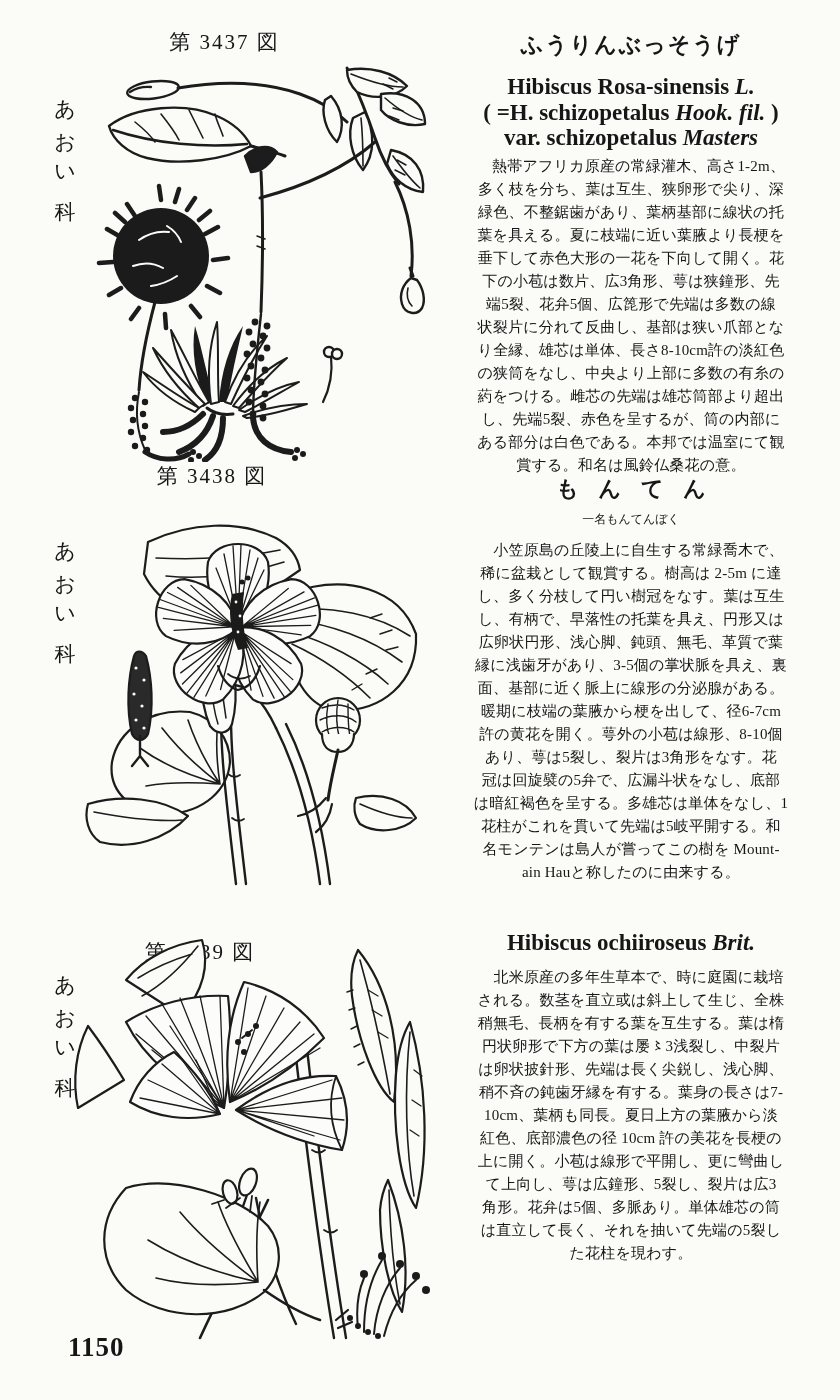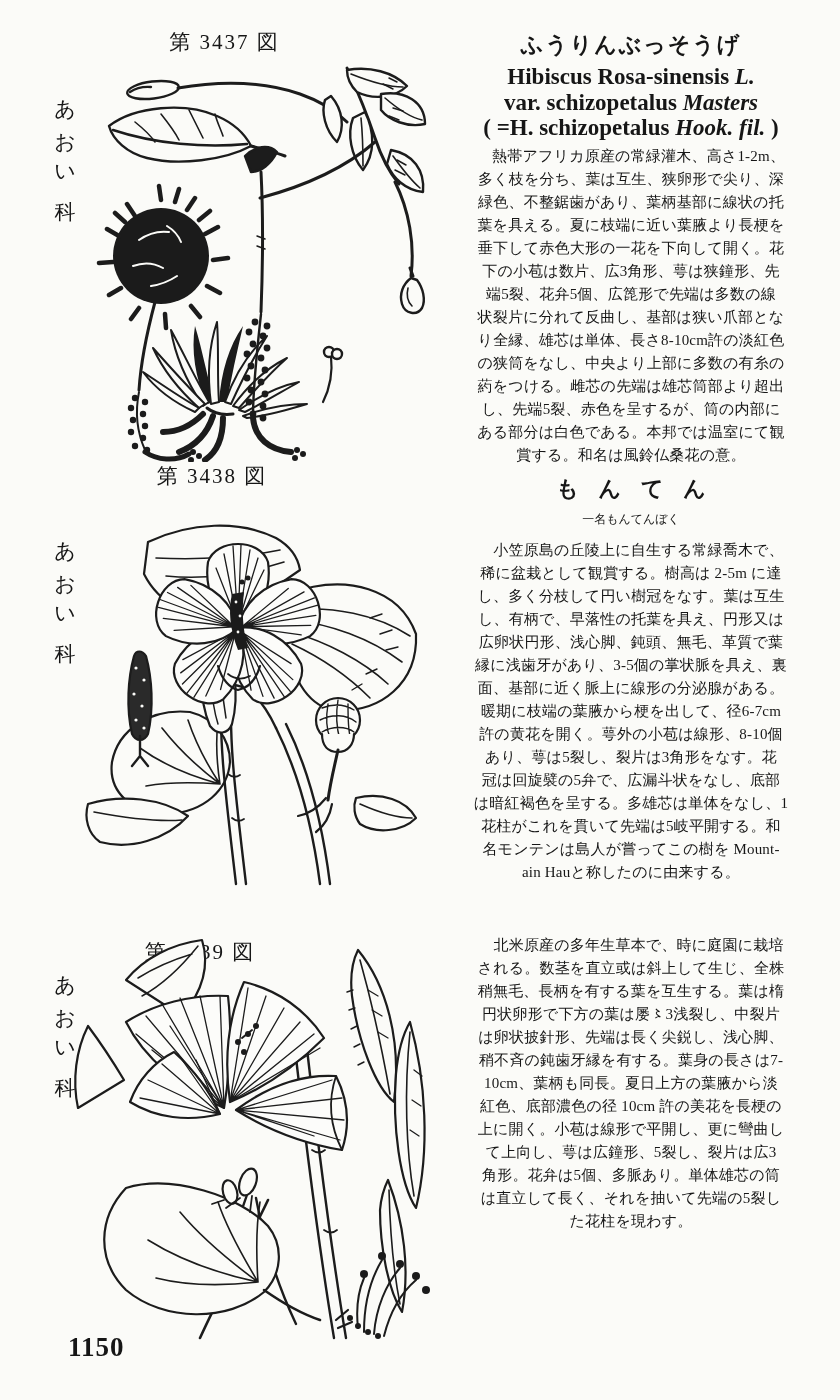--- a/index.html
+++ b/index.html
@@ -23,21 +23,21 @@
     font-size:22px;font-weight:bold;text-align:center;
     letter-spacing:2px;line-height:34px;white-space:nowrap;
   }
   .title.spread{letter-spacing:0.9em;padding-left:0.9em;}
   .alias{font-size:12px;text-align:center;line-height:23px;margin-top:2px;}
   .latin{
     font-size:23px;font-weight:bold;text-align:center;line-height:25.5px;
     white-space:nowrap;
   }
   .latin .it{font-style:italic;}
-  .latin-block{margin-top:2px;}
+  .latin-block{margin-top:12px;}
   .body{
     font-size:15px;line-height:23px;white-space:pre-line;
     letter-spacing:0.2px;margin-top:4px;text-align:center;
   }
   .e2 .body{margin-top:8px;}
   .e3 .body{margin-top:10px;}
   .e3 .latin-block{margin-top:6px;}
   .pagenum{position:absolute;left:68px;top:1332px;font-size:27px;font-weight:bold;letter-spacing:1px;}
 </style>
 </head>
@@ -164,22 +164,22 @@
         <circle cx="234" cy="292" r="5" fill="#fbfbf8"></circle>
         <circle cx="242" cy="294" r="5" fill="#fbfbf8"></circle>
       </g>
     </svg>
   </div>
 
   <div class="entry e1" style="top:28px;">
     <div class="title">ふうりんぶっそうげ</div>
     <div class="latin-block">
       <div class="latin"><span>Hibiscus Rosa-sinensis </span><span class="it">L.</span></div>
+      <div class="latin"><span>( =H. schizopetalus </span><span class="it">Hook. fil.</span><span> )</span></div>
       <div class="latin"><span>var. schizopetalus </span><span class="it">Masters</span></div>
-      <div class="latin"><span>( =H. schizopetalus </span><span class="it">Hook. fil.</span><span> )</span></div>
     </div>
     <div class="body">　熱帯アフリカ原産の常緑灌木、高さ1-2m、
 多く枝を分ち、葉は互生、狭卵形で尖り、深
 緑色、不整鋸歯があり、葉柄基部に線状の托
 葉を具える。夏に枝端に近い葉腋より長梗を
 垂下して赤色大形の一花を下向して開く。花
 下の小苞は数片、広3角形、萼は狭鐘形、先
 端5裂、花弁5個、広箆形で先端は多数の線
 状裂片に分れて反曲し、基部は狭い爪部とな
 り全縁、雄芯は単体、長さ8-10cm許の淡紅色
@@ -358,20 +358,23 @@
             <circle cx="316" cy="402" r="3"></circle>
             <circle cx="326" cy="406" r="3"></circle>
             <circle cx="298" cy="388" r="3"></circle>
         </g>
         <path d="M296,380 l-12,10 M300,392 l-14,6" stroke-width="2.2"></path>
       </g>
     </svg>
   </div>
 
   <div class="entry e3" style="top:924px;">
+    <div class="latin-block">
+      <div class="latin"><span>Hibiscus ochiiroseus </span><span class="it">Brit.</span></div>
+    </div>
     <div class="body">　北米原産の多年生草本で、時に庭園に栽培
 される。数茎を直立或は斜上して生じ、全株
 稍無毛、長柄を有する葉を互生する。葉は楕
 円状卵形で下方の葉は屡〻3浅裂し、中裂片
 は卵状披針形、先端は長く尖鋭し、浅心脚、
 稍不斉の鈍歯牙縁を有する。葉身の長さは7-
 10cm、葉柄も同長。夏日上方の葉腋から淡
 紅色、底部濃色の径 10cm 許の美花を長梗の
 上に開く。小苞は線形で平開し、更に彎曲し
 て上向し、萼は広鐘形、5裂し、裂片は広3

